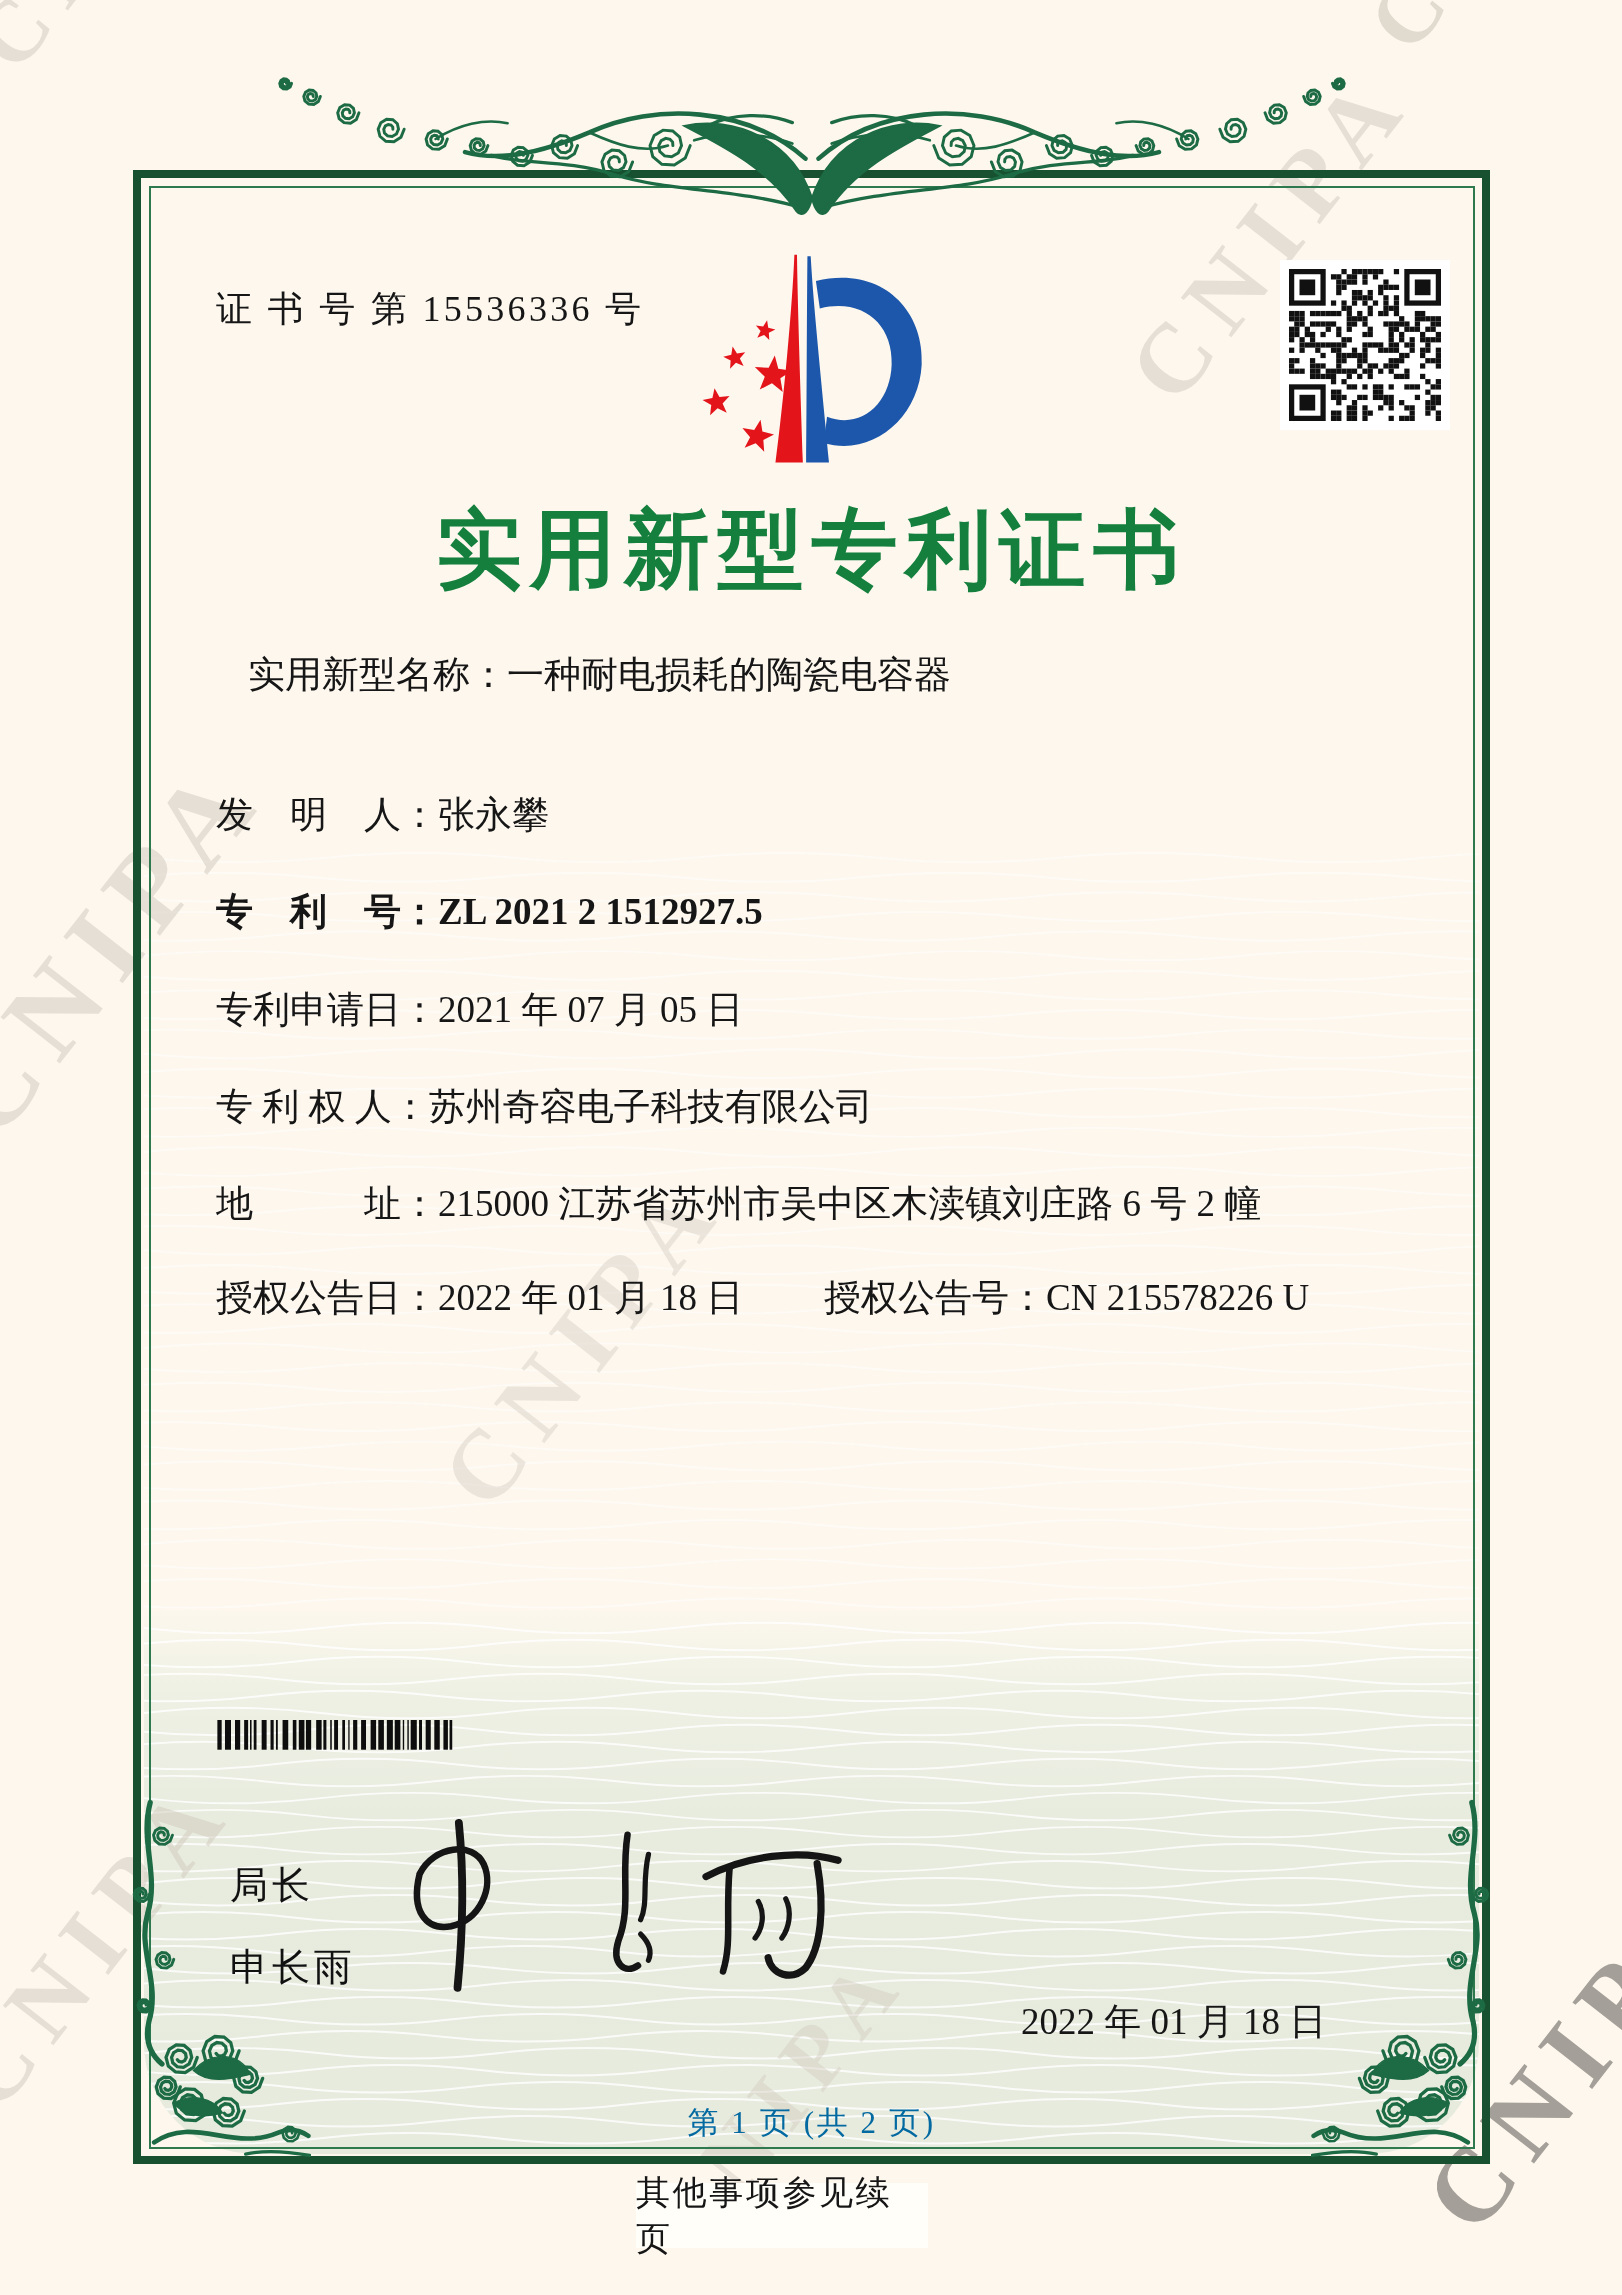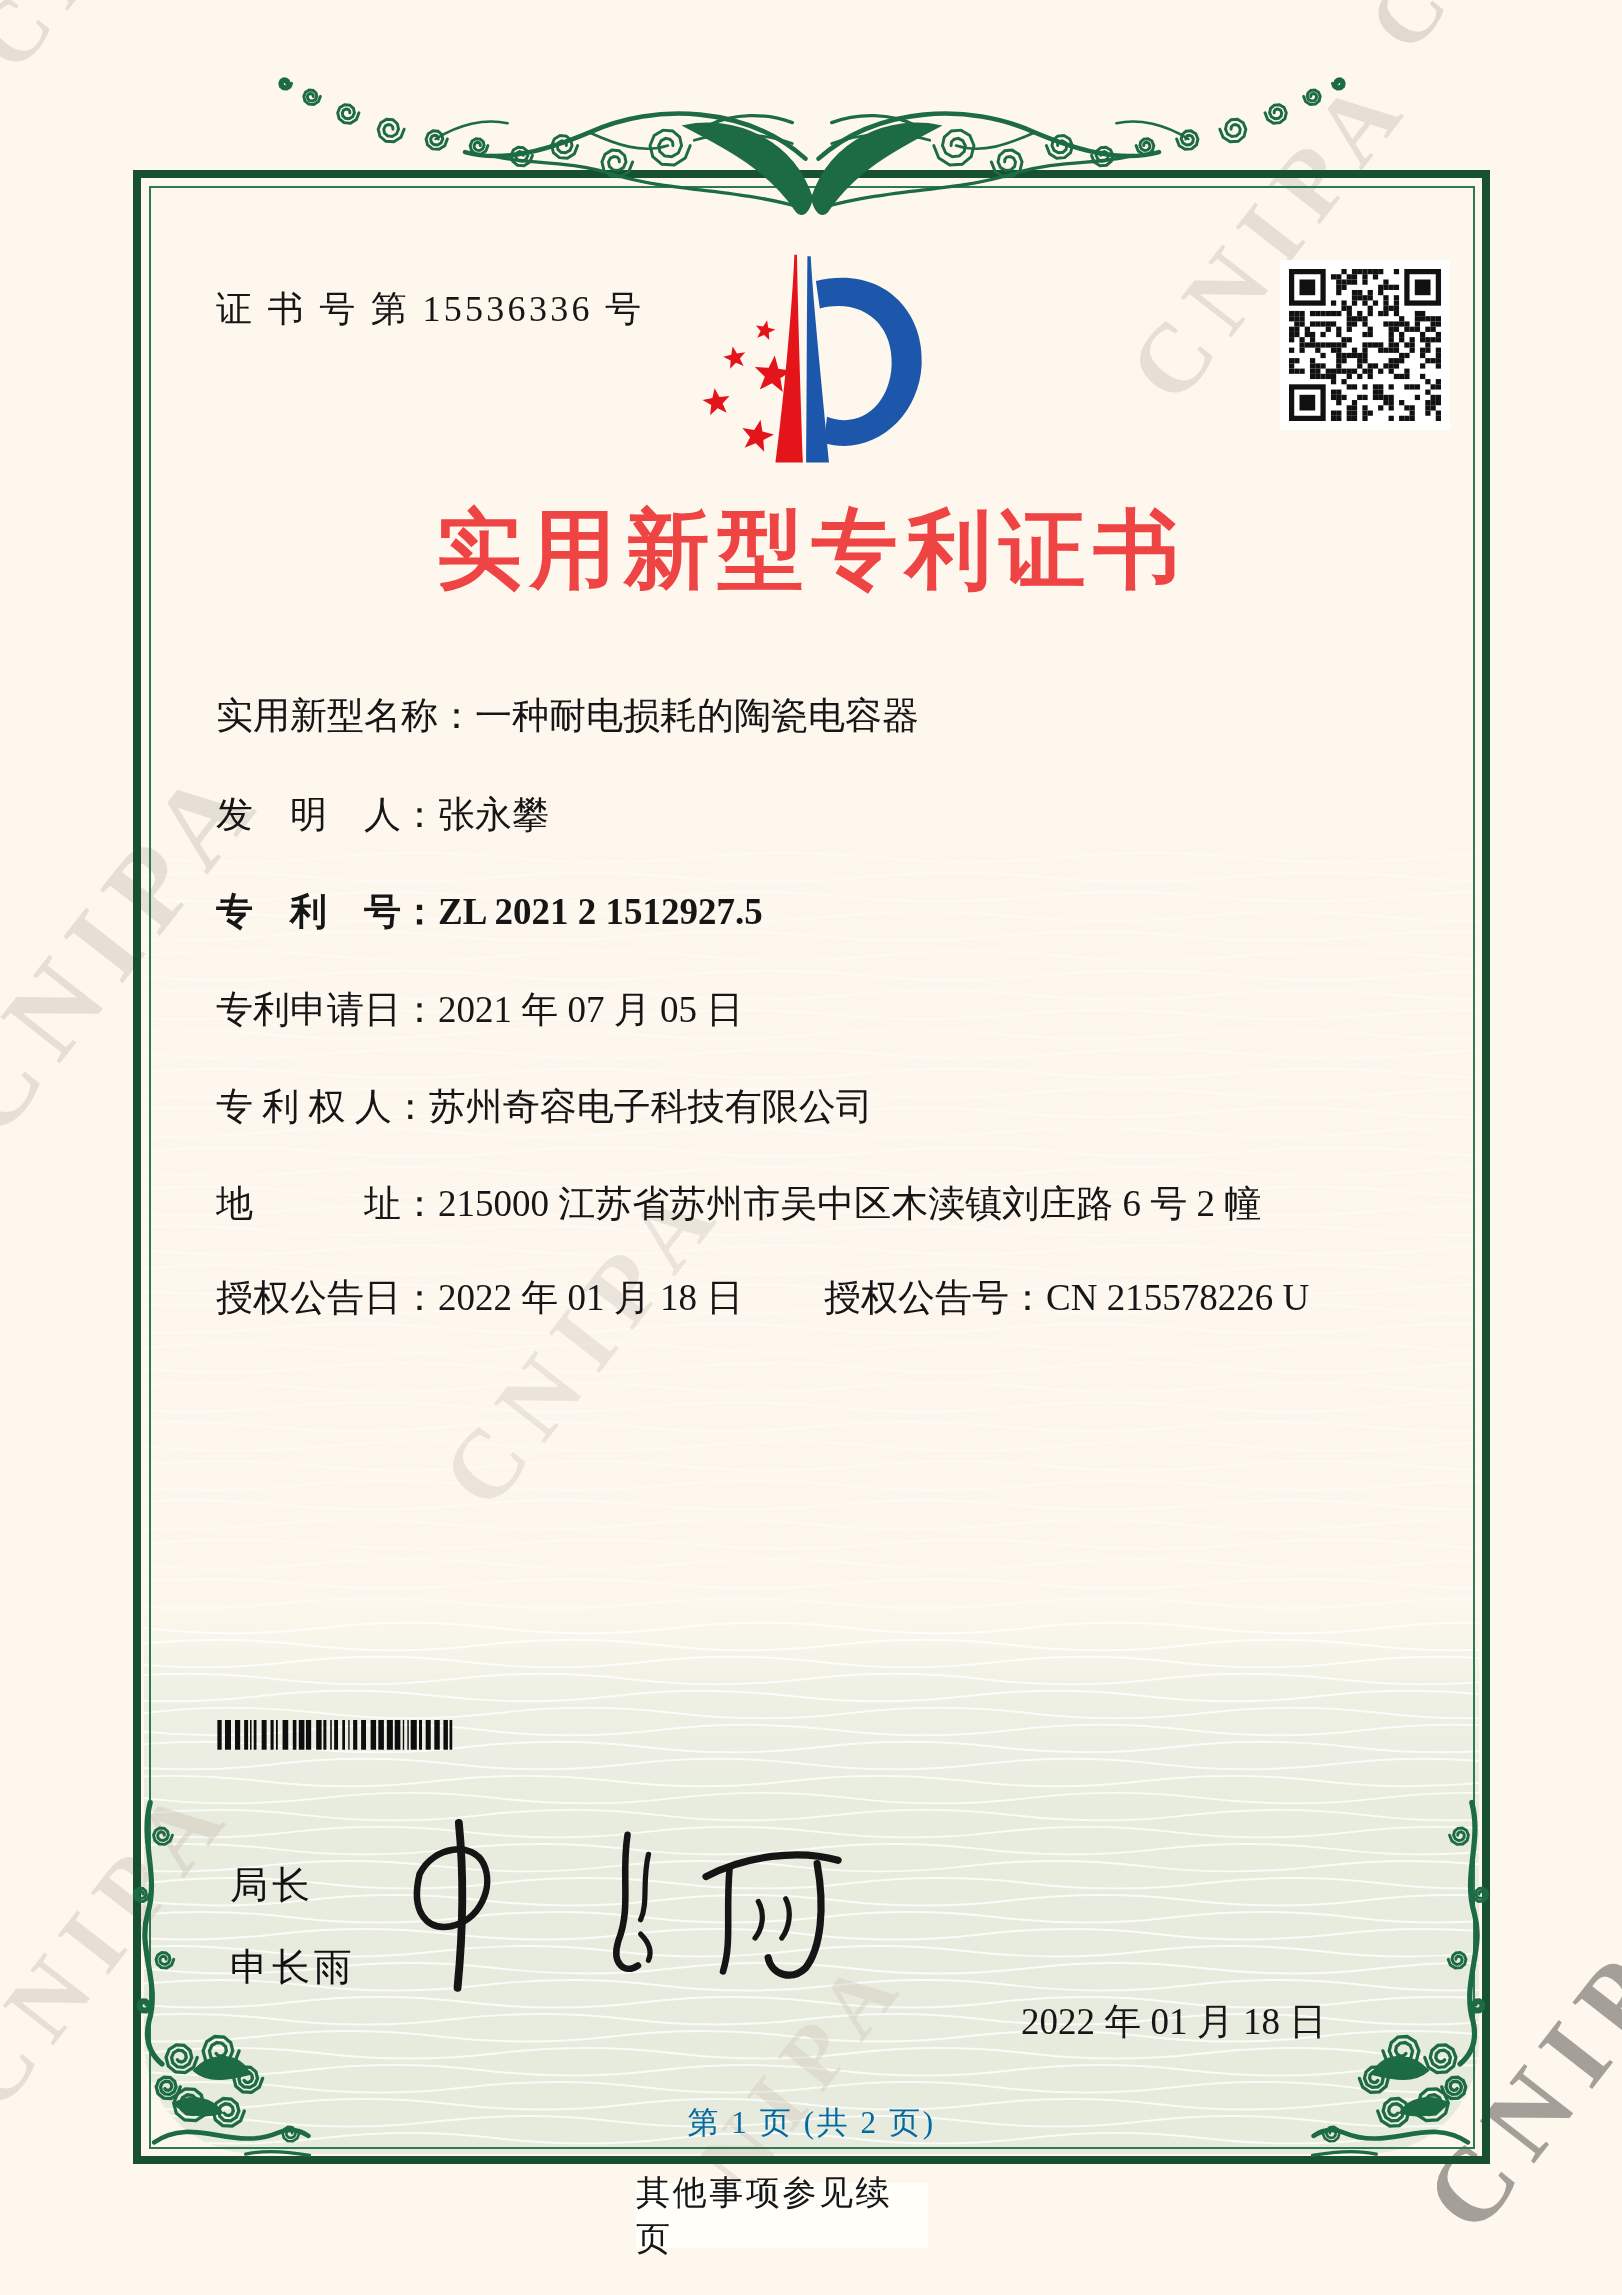--- a/index.html
+++ b/index.html
@@ -12,21 +12,21 @@
       opacity:.48;white-space:nowrap;z-index:1;user-select:none;}
   
   .frame-outer{left:133px;top:170px;width:1357px;height:1994px;border:8.5px solid #17512f;box-sizing:border-box;z-index:2;}
   .frame-inner{left:149px;top:186px;width:1326px;height:1963px;border:2px solid #2e7a4e;box-sizing:border-box;z-index:2;}
   
   #panel{left:144px;top:1611px;width:1335px;height:543px;border-radius:0 0 111px 111px;
          background:linear-gradient(180deg,#fcf7ed 0%,#eef0e4 16%,#e8ecdf 38%,#e7ebde 100%);z-index:0;overflow:hidden;}
   
   .cert-no{left:216px;top:285px;font-size:36px;color:#161616;letter-spacing:3.3px;z-index:3;}
   .title{left:0;top:492px;width:100%;text-align:center;font-size:86px;font-weight:bold;
-         letter-spacing:7.9px;color:#ef4444;z-index:3;}
+         letter-spacing:7.9px;color:#15803d;z-index:3;}
   .row{left:216px;font-size:37px;color:#161616;white-space:nowrap;z-index:3;}
   .paras{left:216px;top:1336px;width:1188px;font-size:36px;line-height:52px;text-align:justify;color:#181818;z-index:3;}
   .paras p{margin:0;text-indent:73px;}
   .officer{left:230px;font-size:38px;color:#111;z-index:3;letter-spacing:3.9px;}
   .date-line{left:1021px;top:1997px;font-size:37px;color:#161616;z-index:3;}
   .page-info{left:0;top:2102px;width:100%;text-align:center;font-size:31px;color:#0369a1;letter-spacing:2.6px;z-index:3;}
   .footer-band{left:636px;top:2183px;width:292px;height:65px;background:#fffef9;z-index:3;
                display:flex;align-items:center;justify-content:center;}
   .footer-band span{font-size:34px;color:#161616;letter-spacing:2.6px;}
   svg{display:block;}
@@ -514,21 +514,21 @@
         <rect x="184" y="8" width="40" height="40" fill="#fff"></rect>
         <rect x="192" y="16" width="24" height="24" fill="#111"></rect>
         <rect x="0" y="176" width="56" height="56" fill="#111"></rect>
         <rect x="8" y="184" width="40" height="40" fill="#fff"></rect>
         <rect x="16" y="192" width="24" height="24" fill="#111"></rect>
       </svg>
   </div>
 
   <div class="abs title">实用新型专利证书</div>
 
-  <div class="abs row" style="top:691px;">
+  <div class="abs row" style="top:650px;margin-left:32px;">
     <span>实用新型名称：</span><span>一种耐电损耗的陶瓷电容器</span>
   </div>
   <div class="abs row" style="top:790px;">
     <span>发　明　人：</span><span>张永攀</span>
   </div>
   <div class="abs row" style="top:887px;font-weight:bold;">
     <span>专　利　号：</span><span>ZL 2021 2 1512927.5</span>
   </div>
   <div class="abs row" style="top:985px;">
     <span>专利申请日：</span><span>2021 年 07 月 05 日</span>

